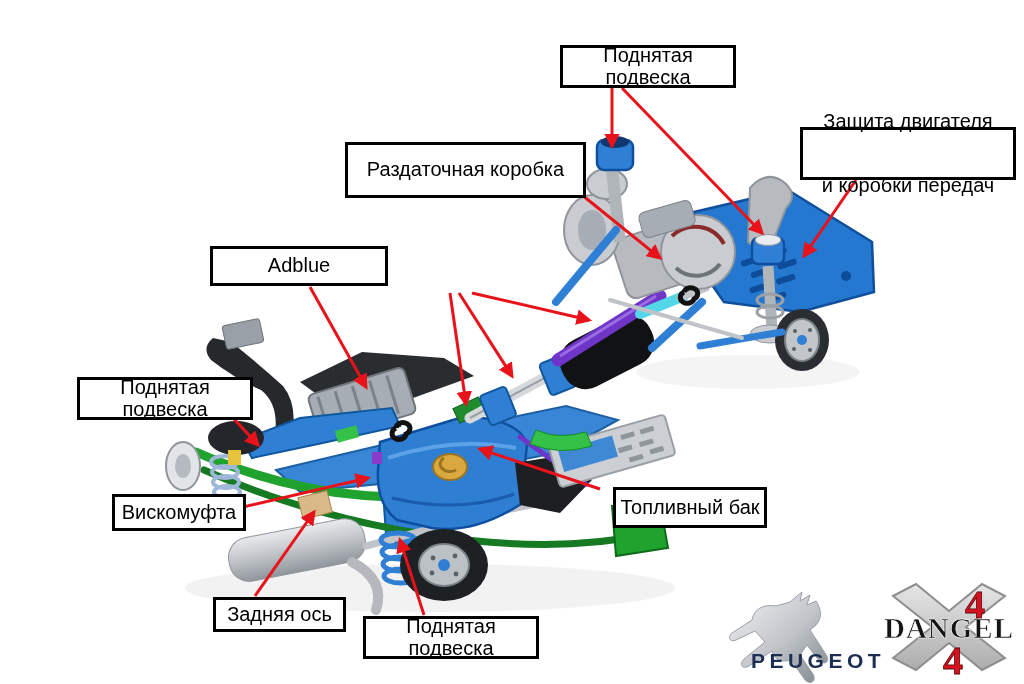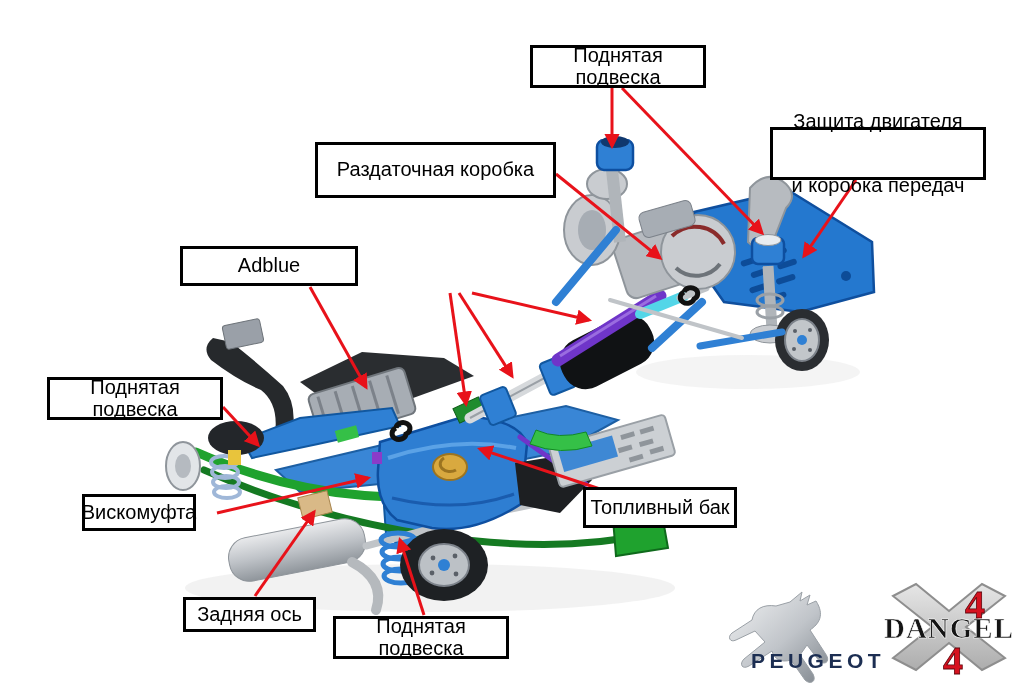--- a/index.html
+++ b/index.html
@@ -5,21 +5,21 @@
   html,body{margin:0;padding:0;background:#ffffff;}
   #stage{
     position:relative;width:1024px;height:684px;background:#ffffff;
     font-family:"Liberation Sans","DejaVu Sans",sans-serif;overflow:hidden;
   }
   #art{position:absolute;left:0;top:0;width:1024px;height:684px;}
   .callout{
     position:absolute;box-sizing:border-box;background:#ffffff;
     border:3px solid #000;display:flex;flex-direction:column;
     align-items:center;justify-content:center;text-align:center;
-    font-size:20px;line-height:1.06;color:#000;padding:1px 4px;z-index:5;
+    font-size:20px;line-height:1.06;color:#000;padding:1px 4px;z-index:5;margin-left:30px;
   }
   .callout span{display:block;white-space:nowrap;}
   .logo{position:absolute;z-index:4;}
 </style>
 </head>
 <body>
 
 <div id="stage">
 
   <svg id="art" viewBox="0 0 1024 684">
@@ -248,34 +248,34 @@
     <span>Поднятая</span>
     <span>подвеска</span>
   </div>
 
   <div class="callout" style="left:315px;top:142px;width:241px;height:56px;">
     <span>Раздаточная коробка</span>
   </div>
 
   <div class="callout" style="left:770px;top:127px;width:216px;height:53px;gap:43px;">
     <span>Защита двигателя</span>
-    <span>и коробка передач</span>
+    <span>и коробки передач</span>
   </div>
 
   <div class="callout" style="left:180px;top:246px;width:178px;height:40px;">
     <span>Adblue</span>
   </div>
 
 
   <div class="callout" style="left:47px;top:377px;width:176px;height:43px;">
     <span>Поднятая</span>
     <span>подвеска</span>
   </div>
 
-  <div class="callout" style="left:82px;top:494px;width:114px;height:37px;">
+  <div class="callout" style="left:82px;top:494px;width:134px;height:37px;">
     <span>Вискомуфта</span>
   </div>
 
   <div class="callout" style="left:583px;top:487px;width:154px;height:41px;">
     <span>Топливный бак</span>
   </div>
 
   <div class="callout" style="left:183px;top:597px;width:133px;height:35px;">
     <span>Задняя ось</span>
   </div>

